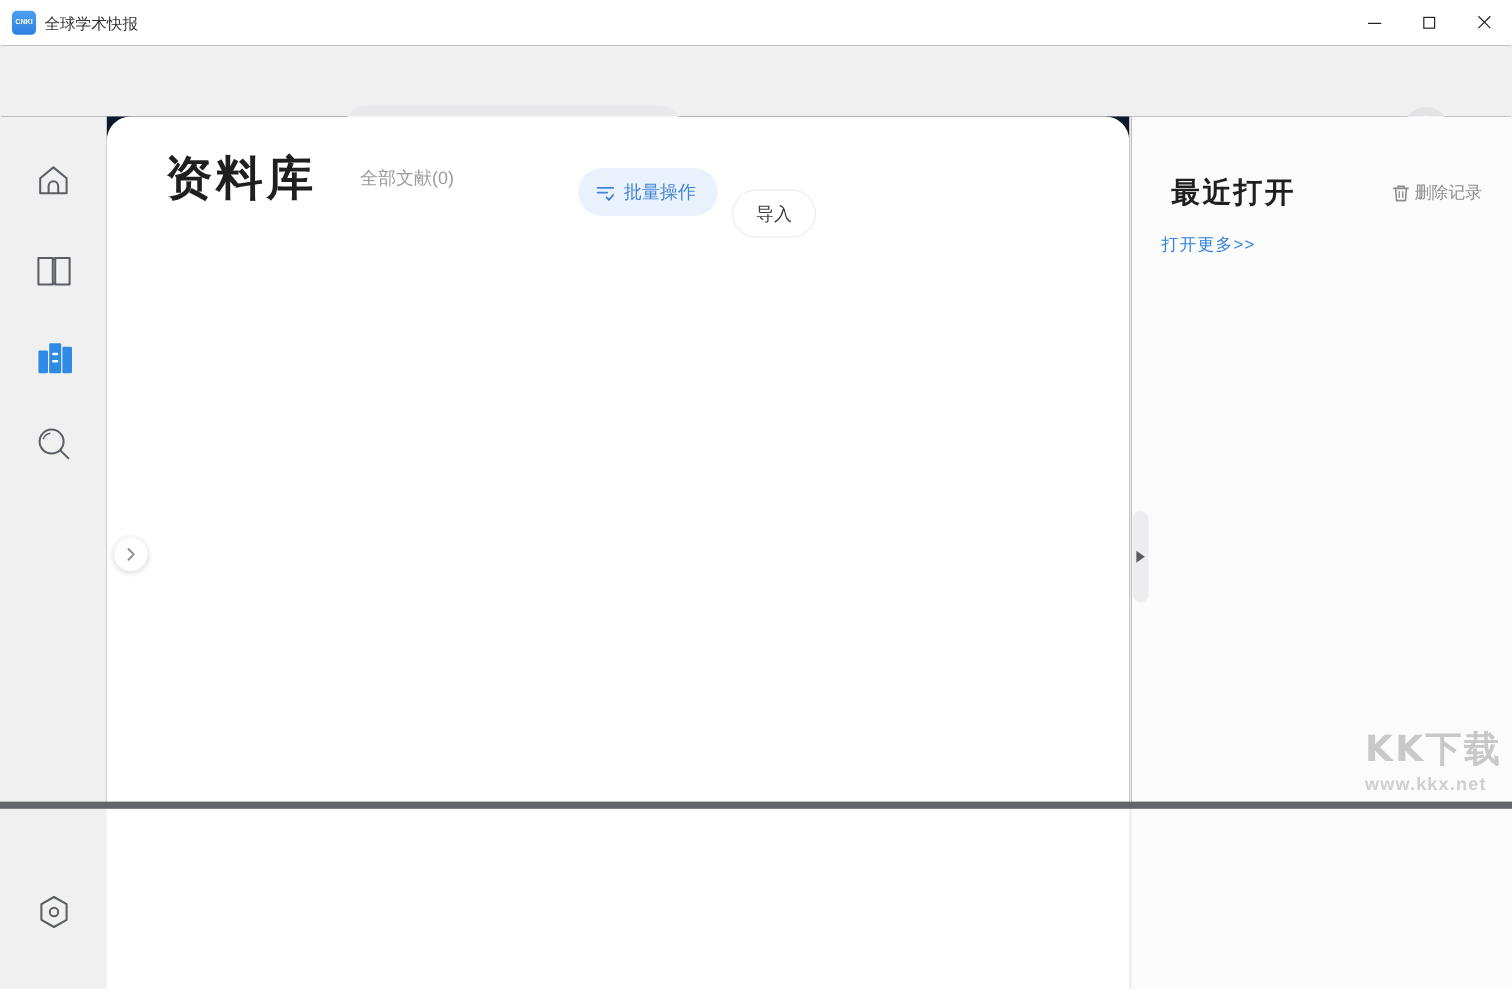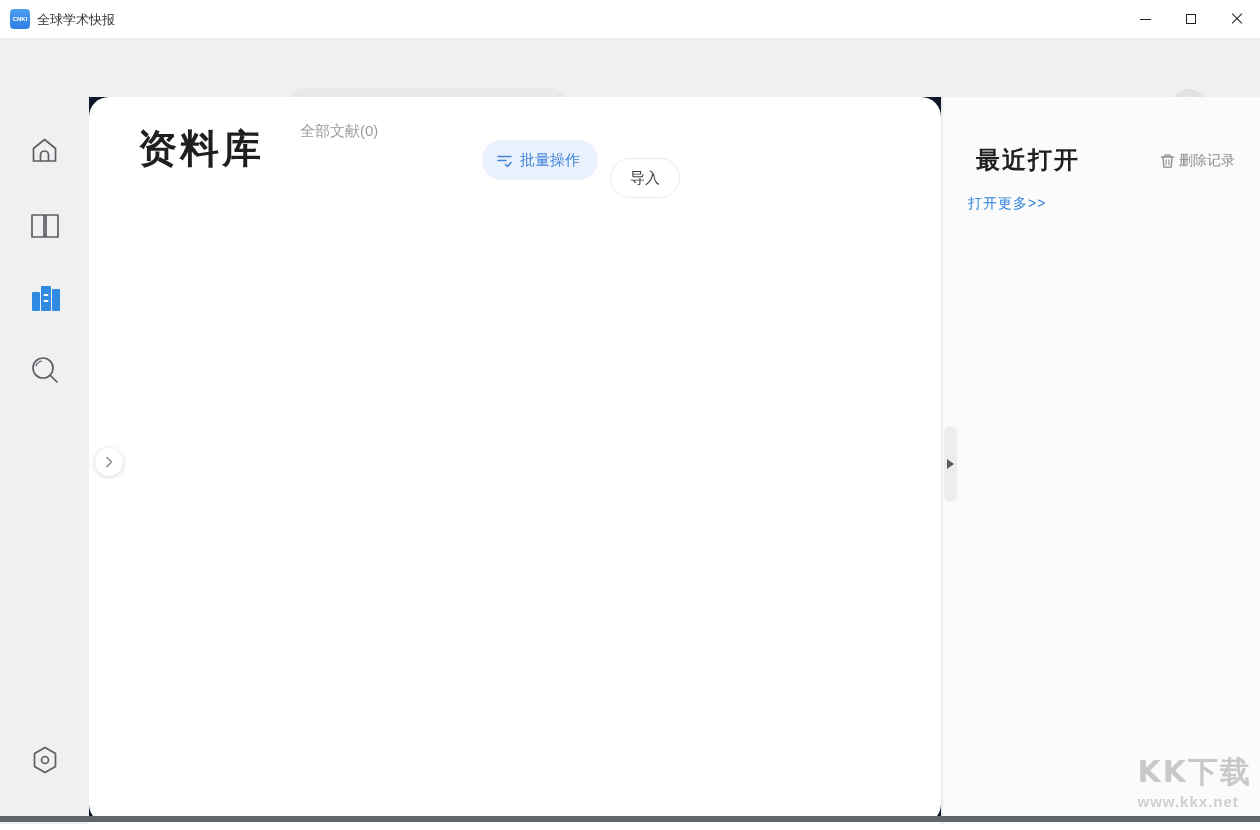--- a/index.html
+++ b/index.html
@@ -1,19 +1,19 @@
 <!DOCTYPE html>
 <html><head>
 <meta charset="utf-8">
 <style>
   * { margin:0; padding:0; box-sizing:border-box; }
   html,body { width:1260px; height:830px; overflow:hidden; }
   body { font-family:"Liberation Sans","DejaVu Sans",sans-serif; background:#fff; }
 
-  .window { position:relative; width:1260px; height:822px; background:#0f172a;
+  .window { position:relative; width:1260px; height:674px; background:#0f172a;
             outline:1px solid #c6c6c6; outline-offset:-1px; }
 
   
   .titlebar { position:absolute; left:0; top:0; width:1260px; height:38px; background:#ffffff; }
   .app-icon { position:absolute; left:10px; top:9px; width:20px; height:20px; border-radius:4px;
               background:linear-gradient(180deg,#4aa0f0,#2f7fe0); color:#fff; font-size:6px; font-weight:bold;
               display:flex; align-items:center; justify-content:center; letter-spacing:0; }
   .app-title { position:absolute; left:37px; top:11px; font-size:13px; color:#333; }
   .win-controls { position:absolute; right:0; top:0; height:38px; display:flex; }
   .win-btn { width:46px; height:38px; display:flex; align-items:center; justify-content:center; cursor:pointer; }
@@ -34,21 +34,21 @@
   .avatar { position:absolute; right:53px; top:51px; width:37px; height:37px; border-radius:50%;
             background:#e3e3e6; overflow:hidden; cursor:pointer; }
 
   
   .sidebar { position:absolute; left:0; top:97px; width:89px; height:727px; background:#f0f0f1; }
   .side-item { position:absolute; left:0; width:89px; height:46px; display:flex; align-items:center; justify-content:center; cursor:pointer; }
 
   
   .main { position:absolute; left:89px; top:97px; width:852px; height:727px; background:#ffffff;border-radius:20px; }
   .page-title { position:absolute; left:49px; top:25px; font-size:39px; font-weight:600; color:#1f1f1f; letter-spacing:3px; }
-  .doc-count { position:absolute; left:211px; top:25px; font-size:15px; color:#9b9b9b; }
+  .doc-count { position:absolute; left:211px; top:42px; font-size:15px; color:#9b9b9b; }
   .btn-batch { position:absolute; left:393px; top:43px; height:40px; padding:0 18px 0 14px; border-radius:20px;
                background:#e9f1fc; color:#4184d5; font-size:15px; display:flex; align-items:center; gap:7px;
                border:none; cursor:pointer; font-family:inherit; }
   .btn-import { position:absolute; left:521px; top:61px; width:70px; height:40px; border-radius:20px;
                 background:#fff; border:1px solid #ebebeb; color:#3d3d3d; font-size:15px; cursor:pointer; font-family:inherit; }
   .lib-search { position:absolute; left:605px; top:43px; width:197px; height:40px; border-radius:20px;
                 background:#fff; border:1px solid #ededed; display:flex; align-items:center; padding:0 14px 0 20px; }
   .lib-search input { border:none; outline:none; background:transparent; font-size:15px; color:#444;
                       width:140px; font-family:inherit; }
   .lib-search input::placeholder, .topsearch input::placeholder { color:#5a5a5a; opacity:1; }

